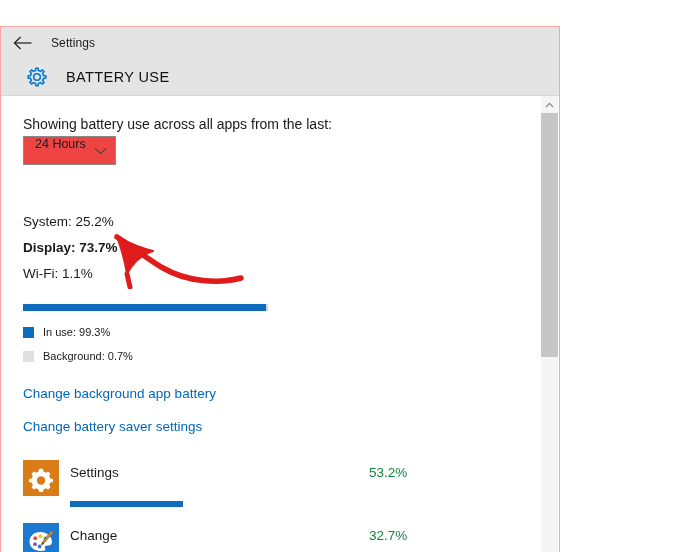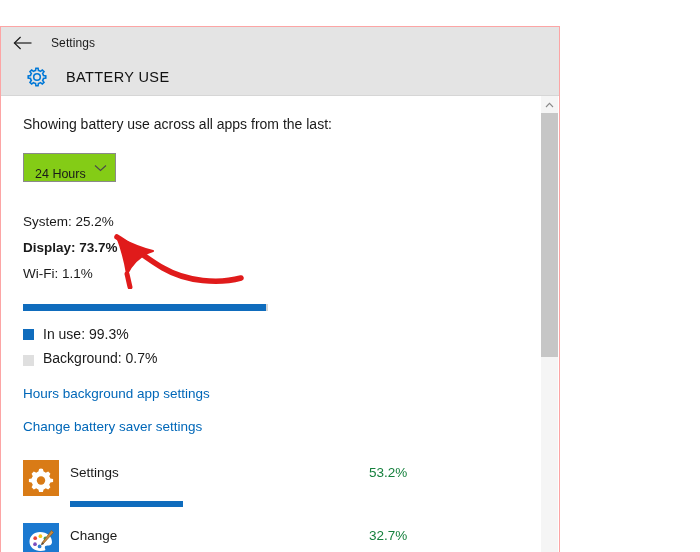--- a/index.html
+++ b/index.html
@@ -115,28 +115,28 @@
   .intro-text {
     position: absolute;
     left: 21px; top: 20px;
     font-size: 14px;
     color: #1a1a1a;
   }
 
   
   .dropdown {
     position: absolute;
-    left: 21px; top: 57px;
+    left: 21px; top: 40px;
     width: 93px;
     height: 29px;
     box-sizing: border-box;
     border: 1px solid #8a8a8a;
-    background: #84cc16;
-    display: flex;
-    align-items: flex-end;
+    background: #ef4444;
+    display: flex;
+    align-items: flex-start;
     cursor: default;
   }
   .dropdown-label {
     font-size: 12.5px;
     color: #1a1a1a;
     margin-left: 11px;
   }
   .dropdown-chevron {
     position: absolute;
     right: 8px;
@@ -191,21 +191,21 @@
   }
   .legend-0 { top: 230px; }
   .legend-1 { top: 254px; align-items: flex-end; }
   .legend-swatch {
     width: 11px;
     height: 11px;
     flex: 0 0 auto;
   }
   .legend-label {
     margin-left: 9px;
-    font-size: 14px;
+    font-size: 11px;
     color: #1a1a1a;
   }
 
   
   .content-link {
     position: absolute;
     left: 21px;
     font-size: 13.5px;
     color: #0067b8;
     cursor: default;
@@ -382,21 +382,21 @@
 
     <div class="legend-row legend-0">
       <span class="legend-swatch" id="legend-swatch-0" style="background: rgb(15, 108, 189);"></span>
       <span class="legend-label">In use: 99.3%</span>
     </div>
     <div class="legend-row legend-1">
       <span class="legend-swatch" id="legend-swatch-1" style="background: rgb(223, 223, 223);"></span>
       <span class="legend-label">Background: 0.7%</span>
     </div>
 
-    <div class="content-link link-0">Hours background app settings</div>
+    <div class="content-link link-0">Change background app battery</div>
     <div class="content-link link-1">Change battery saver settings</div>
 
     <div class="app-row app-row-0">
       <span class="app-icon">
         <svg width="36" height="36" viewBox="0 0 36 36">
           <rect x="0" y="0" width="36" height="36" fill="#d97b16"></rect>
           <g fill="#ffffff">
             <path d="M18 8.5 L19.9 8.9 L20.6 11.6 A7.6 7.6 0 0 1 22.7 12.8 L25.2 11.6 L27.4 13.8
                      L26.2 16.3 A7.6 7.6 0 0 1 27.4 18.4 L30.1 19.1 L30.1 21.9 L27.4 22.6
                      A7.6 7.6 0 0 1 26.2 24.7 L27.4 27.2 L25.2 29.4 L22.7 28.2

